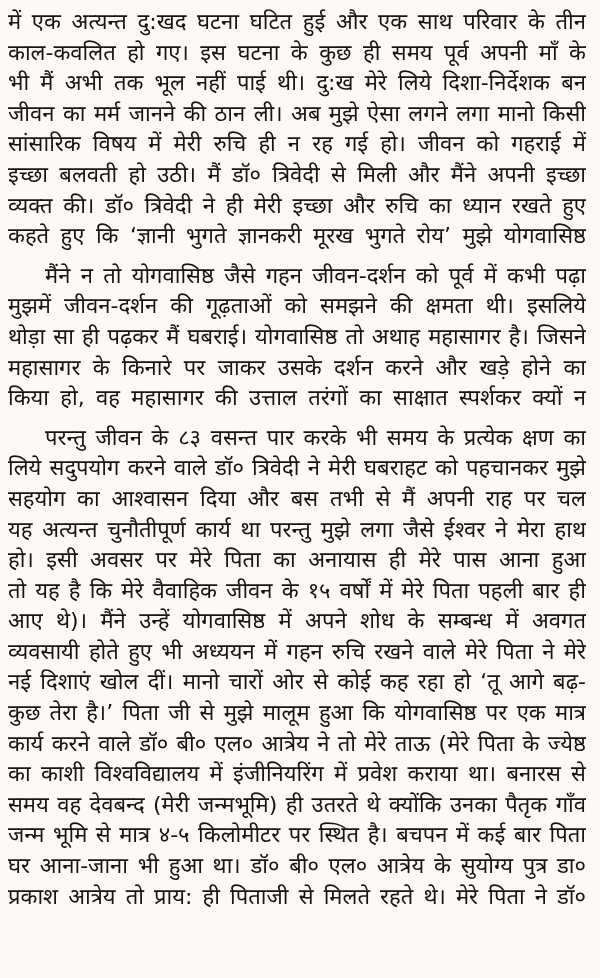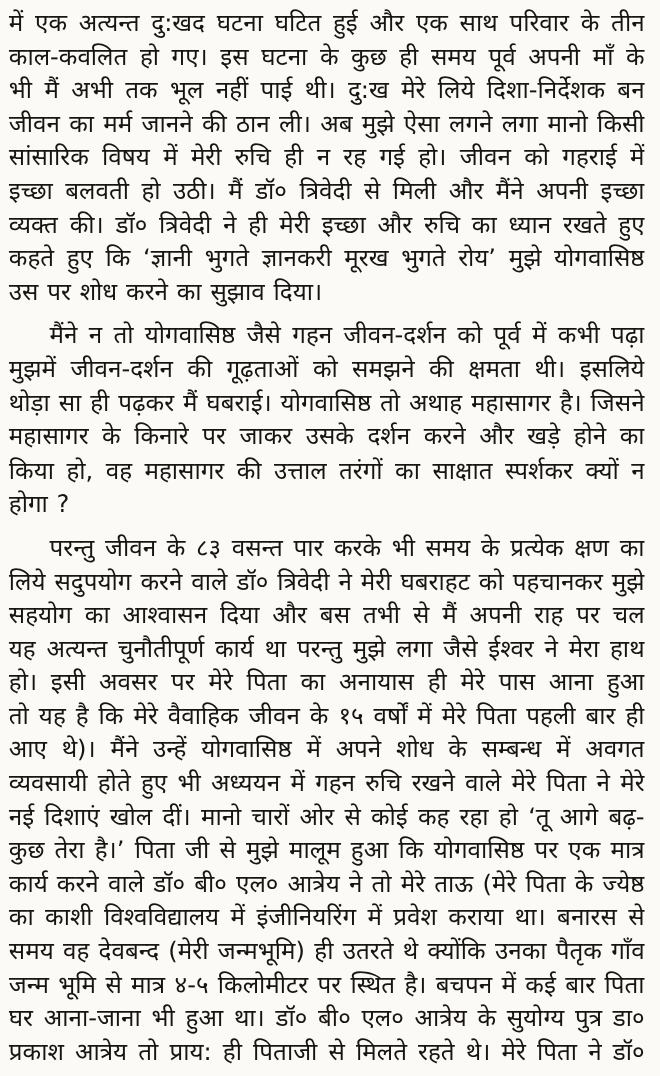--- a/index.html
+++ b/index.html
@@ -55,29 +55,27 @@
   <div id="text-block">
       <div class="para">
         <div class="line">में एक अत्यन्त दु:खद घटना घटित हुई और एक साथ परिवार के तीन सदस्य</div>
         <div class="line">काल-कवलित हो गए। इस घटना के कुछ ही समय पूर्व अपनी माँ के स्वर्गवास को</div>
         <div class="line">भी मैं अभी तक भूल नहीं पाई थी। दु:ख मेरे लिये दिशा-निर्देशक बन गया और मैंने</div>
         <div class="line">जीवन का मर्म जानने की ठान ली। अब मुझे ऐसा लगने लगा मानो किसी भी</div>
         <div class="line">सांसारिक विषय में मेरी रुचि ही न रह गई हो। जीवन को गहराई में जानने की मेरी</div>
         <div class="line">इच्छा बलवती हो उठी। मैं डॉ० त्रिवेदी से मिली और मैंने अपनी इच्छा उनके सामने</div>
         <div class="line">व्यक्त की। डॉ० त्रिवेदी ने ही मेरी इच्छा और रुचि का ध्यान रखते हुए तथा यह</div>
         <div class="line">कहते हुए कि ‘ज्ञानी भुगते ज्ञानकरी मूरख भुगते रोय’ मुझे योगवासिष्ठ पढ़ने और</div>
-        <div class="line end">उस पर शोध करने का सुझाव दिया।</div>
       </div>
       <div class="para">
         <div class="line indent">मैंने न तो योगवासिष्ठ जैसे गहन जीवन-दर्शन को पूर्व में कभी पढ़ा था और न</div>
         <div class="line">मुझमें जीवन-दर्शन की गूढ़ताओं को समझने की क्षमता थी। इसलिये योगवासिष्ठ को</div>
         <div class="line">थोड़ा सा ही पढ़कर मैं घबराई। योगवासिष्ठ तो अथाह महासागर है। जिसने कभी</div>
         <div class="line">महासागर के किनारे पर जाकर उसके दर्शन करने और खड़े होने का साहस भी न</div>
         <div class="line">किया हो, वह महासागर की उत्ताल तरंगों का साक्षात स्पर्शकर क्यों न विचलित</div>
-        <div class="line end">होगा ?</div>
       </div>
       <div class="para">
         <div class="line indent">परन्तु जीवन के ८३ वसन्त पार करके भी समय के प्रत्येक क्षण का अध्ययन के</div>
         <div class="line">लिये सदुपयोग करने वाले डॉ० त्रिवेदी ने मेरी घबराहट को पहचानकर मुझे पूर्ण</div>
         <div class="line">सहयोग का आश्वासन दिया और बस तभी से मैं अपनी राह पर चल पड़ी। मेरे लिये</div>
         <div class="line">यह अत्यन्त चुनौतीपूर्ण कार्य था परन्तु मुझे लगा जैसे ईश्वर ने मेरा हाथ थाम लिया</div>
         <div class="line">हो। इसी अवसर पर मेरे पिता का अनायास ही मेरे पास आना हुआ (आश्चर्य की बात</div>
         <div class="line">तो यह है कि मेरे वैवाहिक जीवन के १५ वर्षों में मेरे पिता पहली बार ही मेरे पास</div>
         <div class="line">आए थे)। मैंने उन्हें योगवासिष्ठ में अपने शोध के सम्बन्ध में अवगत कराया।</div>
         <div class="line">व्यवसायी होते हुए भी अध्ययन में गहन रुचि रखने वाले मेरे पिता ने  मेरे लिये नई-</div>

